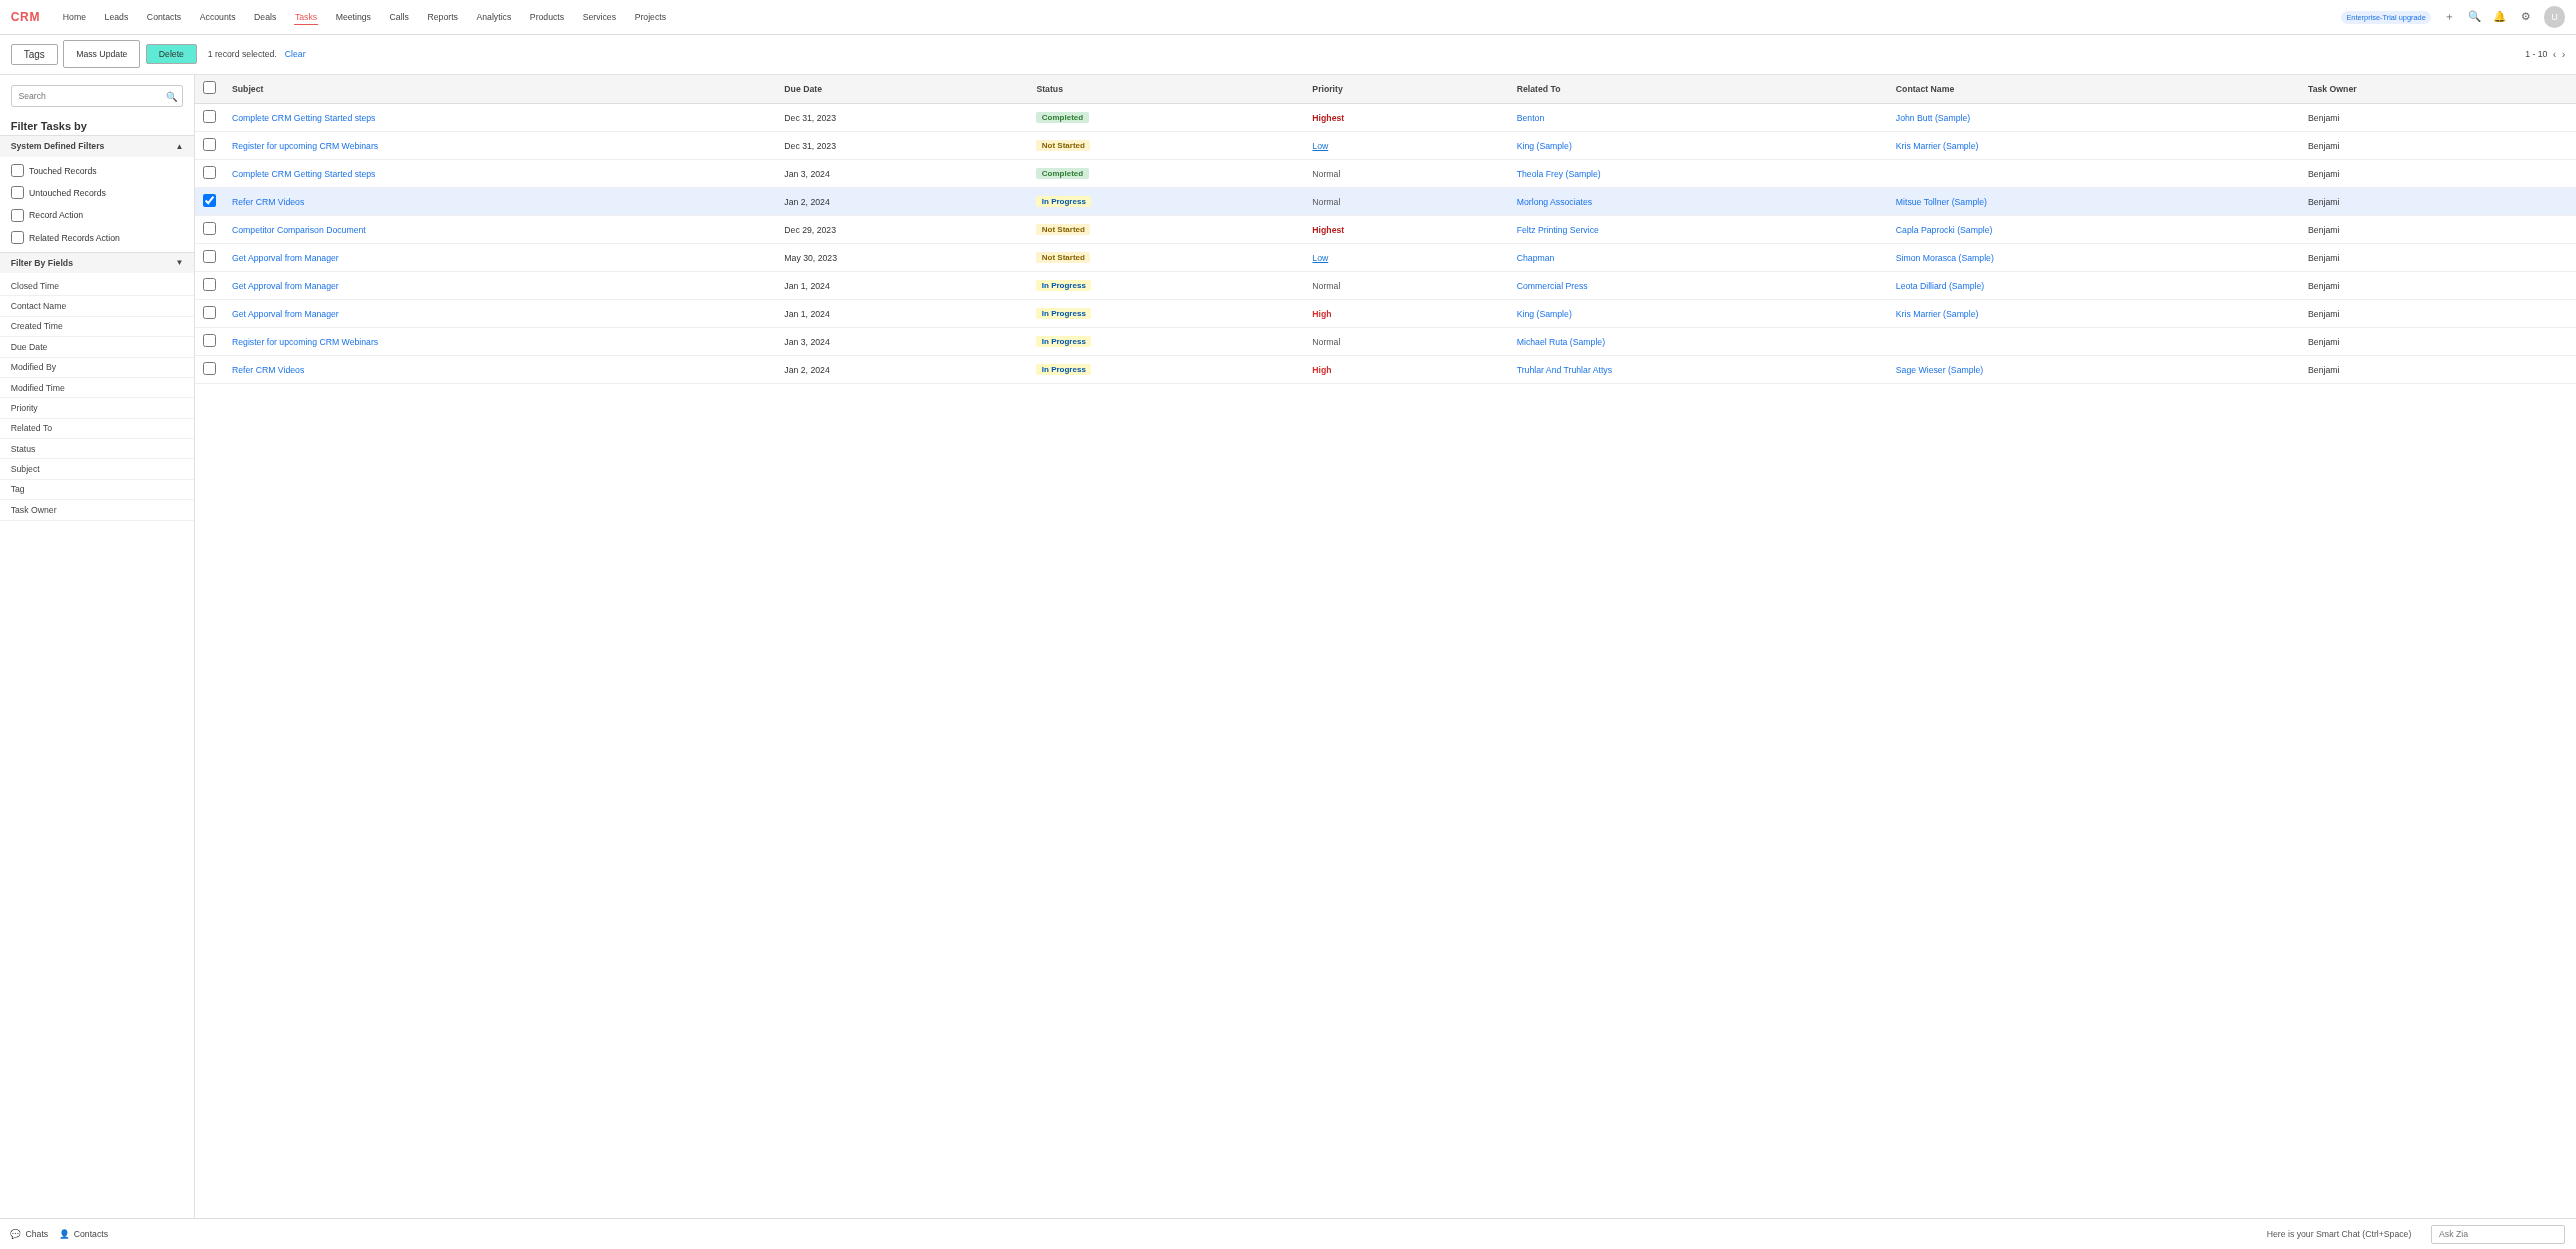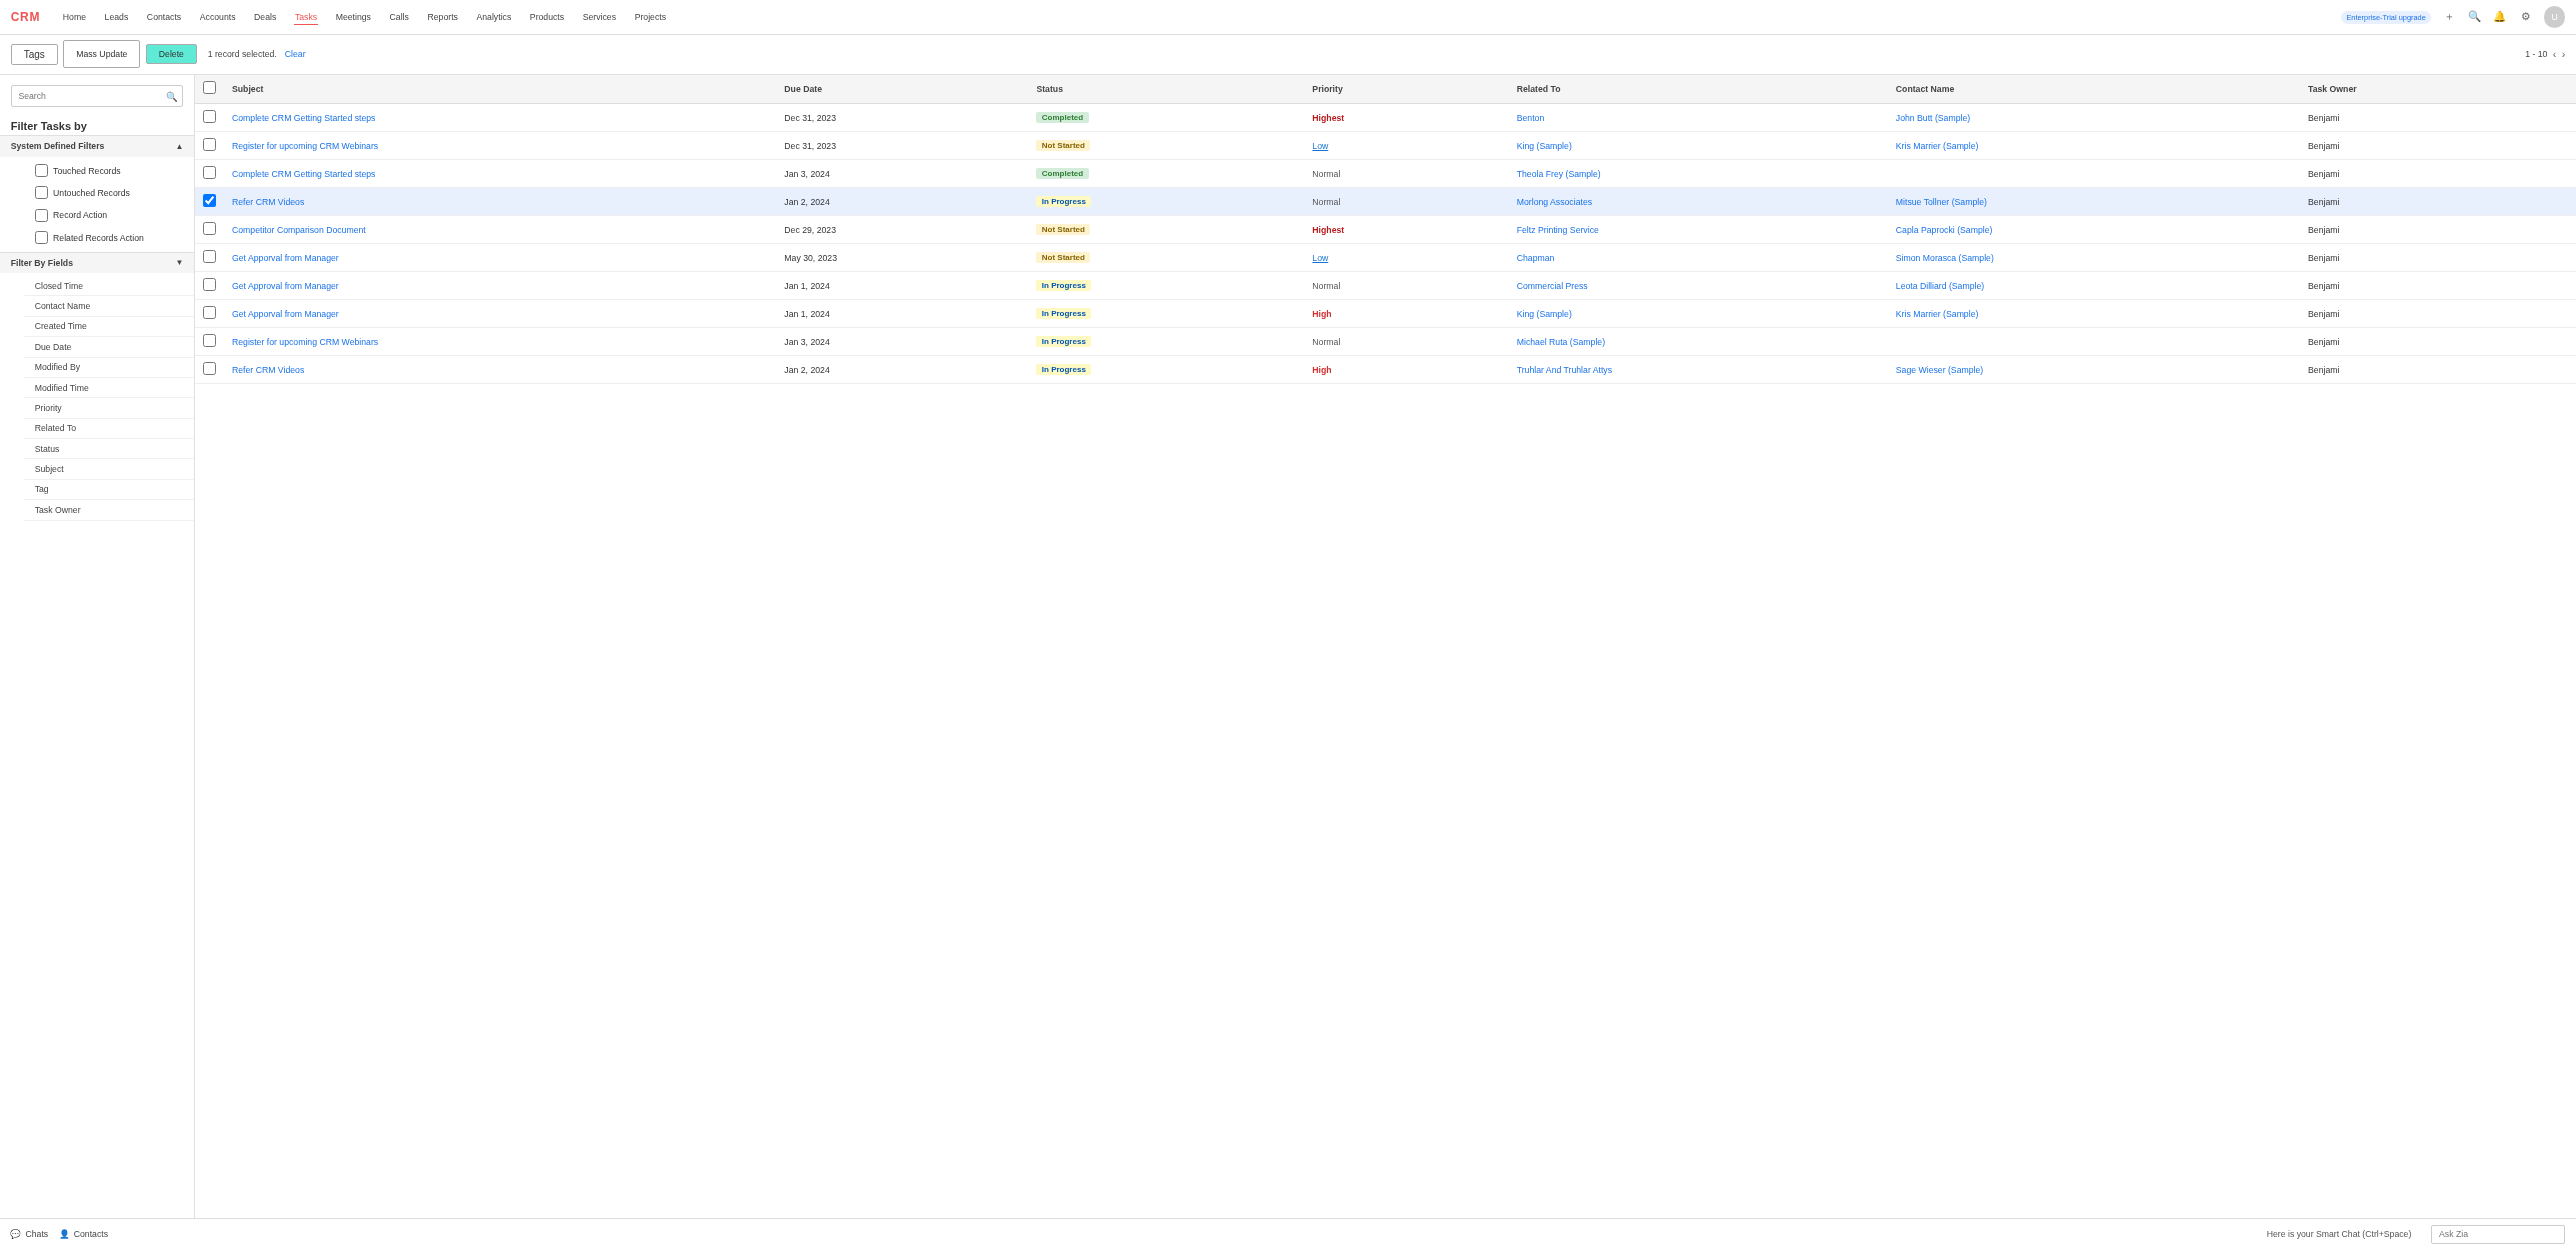--- a/index.html
+++ b/index.html
@@ -140,21 +140,20 @@
       font-size: 8.7px;
       font-weight: bold;
       color: #444;
       cursor: pointer;
       border-top: 0.7px solid #e0e0e0;
     }
     .filter-header .arrow { margin-left: auto; font-size: 8px; }
 
     .filter-group {
       padding: 2.7px 0;
-      margin-left: 24px;
     }
     .filter-item {
       display: flex;
       align-items: center;
       padding: 4.7px 10.7px;
       font-size: 8.7px;
       color: #333;
       cursor: pointer;
     }
     .filter-item input[type="checkbox"] { margin-right: 5.4px; }

